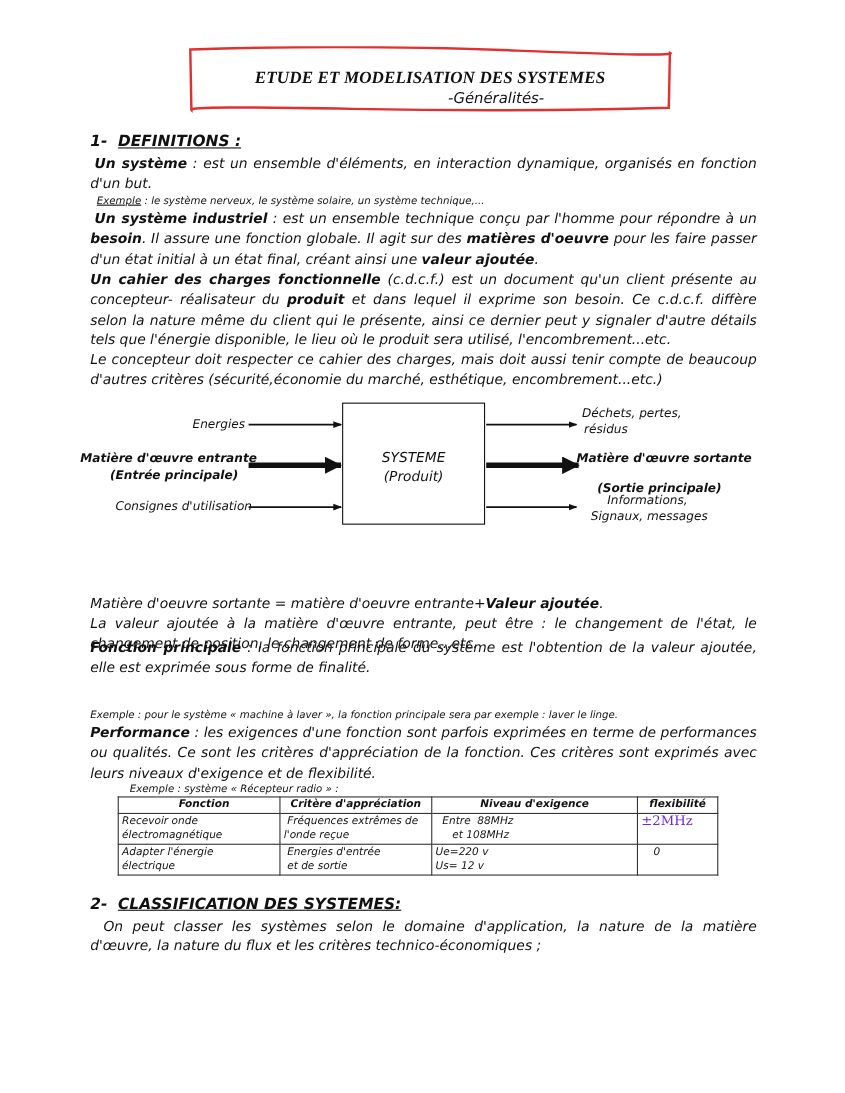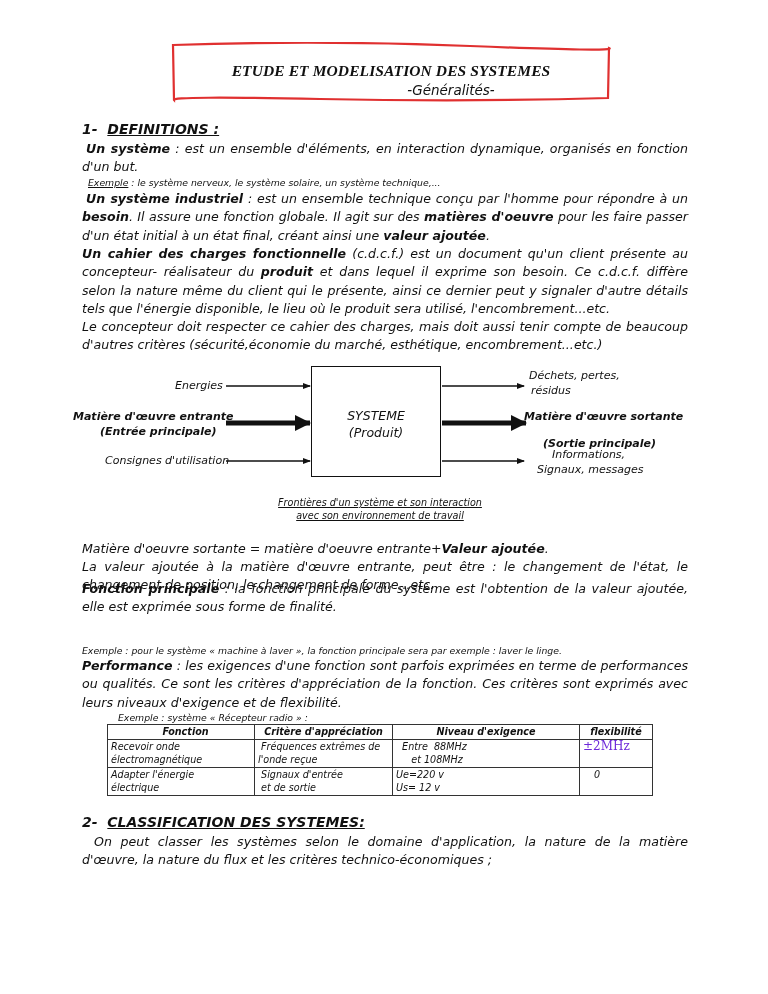--- a/index.html
+++ b/index.html
@@ -101,24 +101,20 @@
     </div>
   </div>
 
   <div class="dlabel" style="left:449px; top:14px;">Déchets, pertes,</div>
   <div class="dlabel" style="left:451px; top:29px;">résidus</div>
   <div class="dlabel bold" style="left:444px; top:55px;">Matière d'œuvre sortante</div>
   <div class="dlabel bold" style="left:463px; top:70px;margin-top:12px;">(Sortie principale)</div>
   <div class="dlabel" style="left:472px; top:93px;">Informations,</div>
   <div class="dlabel" style="left:457px; top:108px;">Signaux, messages</div>
 
-  <div class="caption">
-    <div>Frontières d'un  système et son interaction</div>
-    <div>avec son environnement de travail</div>
-  </div>
 </div>
 
 <div class="abs p" style="top:540px;">
   <span>Matière d'oeuvre sortante = matière d'oeuvre entrante+</span><span class="b">Valeur ajoutée</span><span>.</span>
 </div>
 <div class="abs p" style="top:558px;">La valeur ajoutée à la matière d'œuvre entrante, peut être : le changement de l'état, le changement de position, le changement de forme...etc.</div>
 
 <div class="abs p" style="top:580px;">
   <span class="b">Fonction principale</span><span> : la fonction principale du système est  l'obtention de la valeur ajoutée, elle est exprimée sous forme de finalité.</span>
 </div>
@@ -151,21 +147,21 @@
           <div style="white-space:pre">     et 108MHz</div>
         </td>
     <td><span class="serif-val">±2MHz</span></td>
   </tr>
   <tr>
     <td>
           <div>Adapter l'énergie</div>
           <div>électrique</div>
         </td>
     <td>
-          <div style="white-space:pre"> Signaux d'entrée</div>
+          <div style="white-space:pre"> Energies d'entrée</div>
           <div style="white-space:pre"> et de sortie</div>
         </td>
     <td>
           <div>Ue=220 v</div>
           <div>Us= 12 v</div>
         </td>
     <td style="padding-left:14px;"><span>0</span></td>
   </tr>
 </tbody>
   </table>

